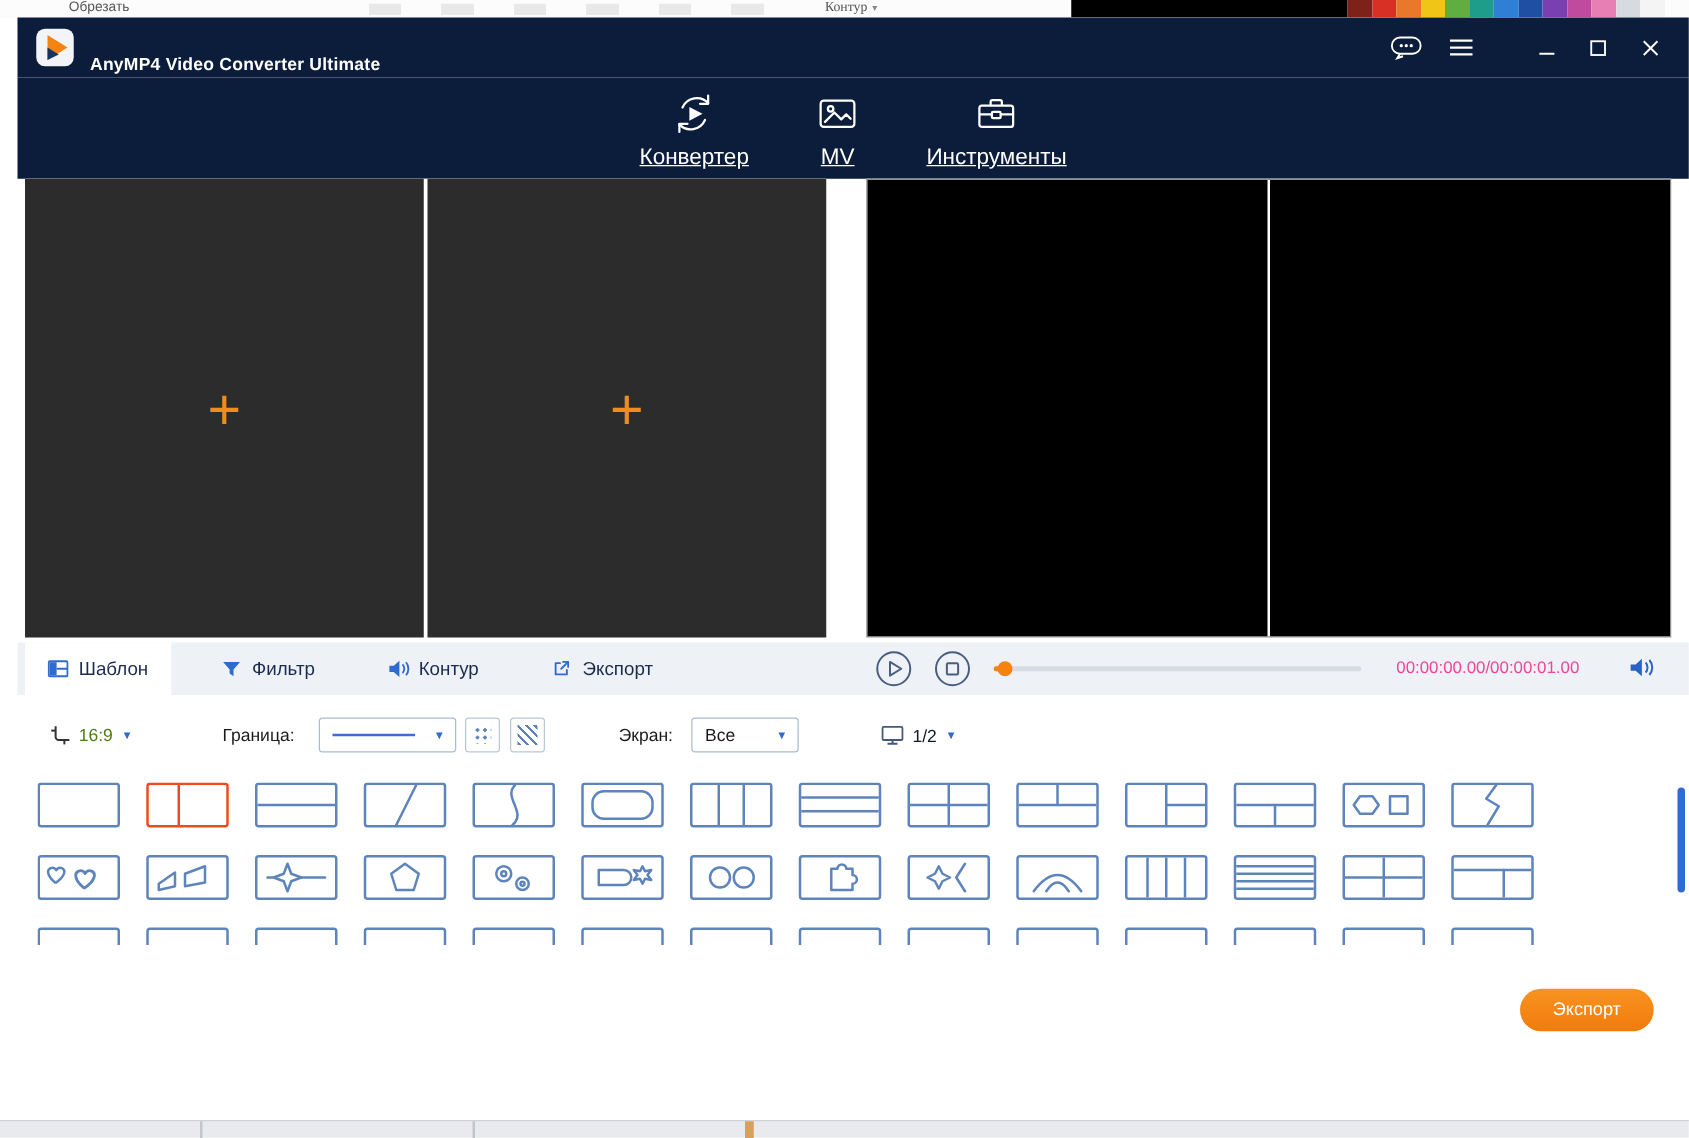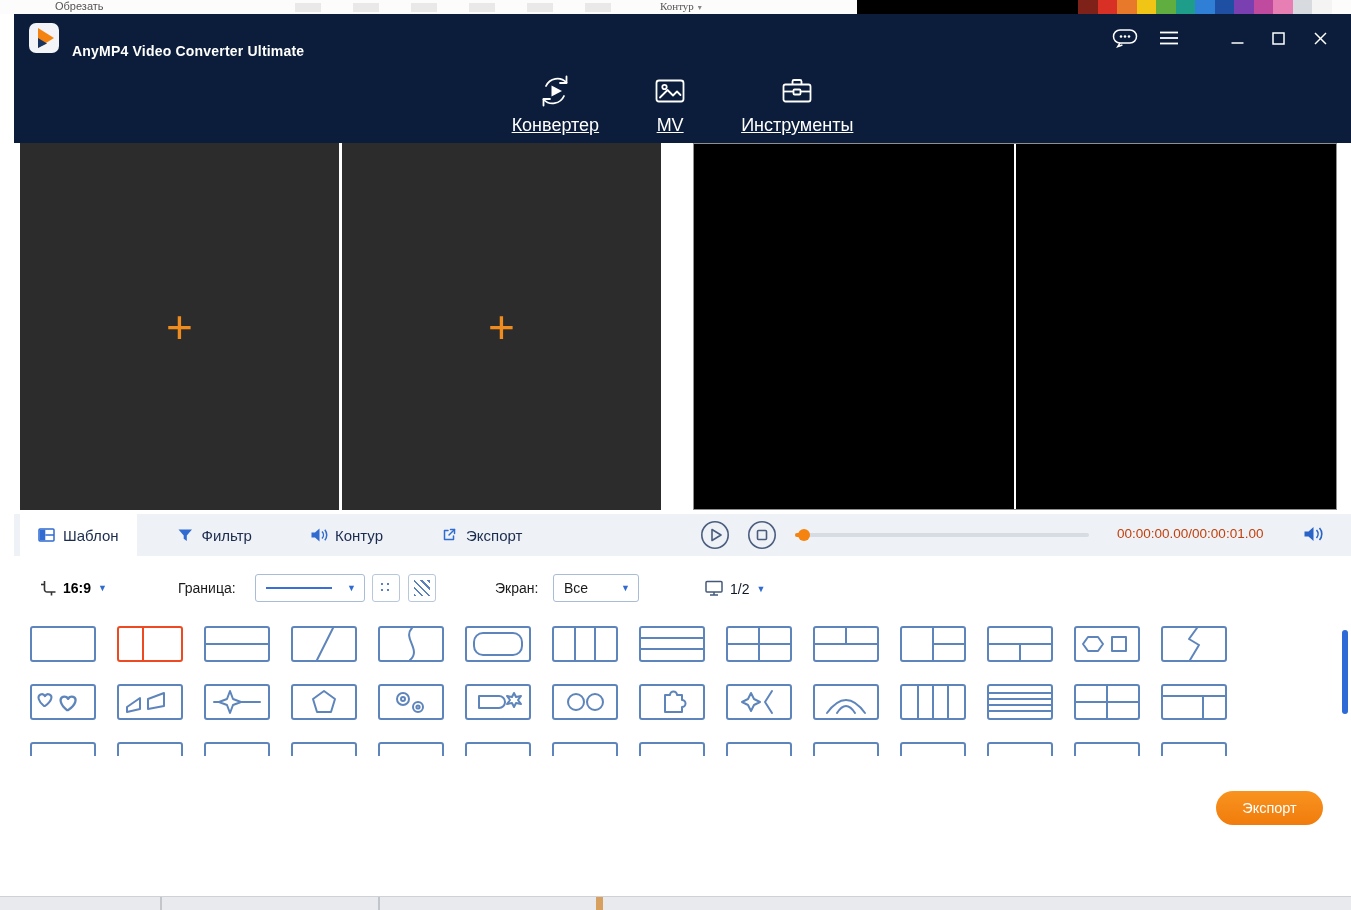--- a/index.html
+++ b/index.html
@@ -56,28 +56,28 @@
   .panel-tab { height:42px; padding:0 18px; margin-right:22px; display:flex; align-items:center; gap:8px;
     color:#1c2c4e; font-size:15px; }
   .panel-tab.active { background:#fff; }
   .panel-tab .ticon { width:17px; height:16px; color:#2f6bd0; display:block; }
 
   .pb-btn { position:absolute; width:30px; height:30px; top:506px; }
   .pb-play { left:686px; } .pb-stop { left:733px; }
   .pb-track { position:absolute; left:781px; top:519px; width:294px; height:4px; background:#d7dbe2; border-radius:2px; }
   .pb-progress { position:absolute; left:0; top:0; height:4px; background:#f5830f; border-radius:2px; }
   .pb-knob { position:absolute; top:-4px; width:12px; height:12px; background:#f5830f; border-radius:50%; }
-  .pb-time { position:absolute; left:1103px; top:512px; font-size:13.5px; color:#c2410c; white-space:nowrap; }
+  .pb-time { position:absolute; left:1103px; top:512px; font-size:13.5px; color:#ec4899; white-space:nowrap; }
   .pb-volume { position:absolute; left:1288px; top:510px; width:22px; height:20px; }
 
   
   .options-row { position:absolute; left:0; top:556px; width:1337px; height:36px; }
   .opt { position:absolute; top:50%; transform:translateY(-50%); display:flex; align-items:center; gap:7px;
     font-size:14px; color:#1a1a1a; }
-  .o-aspect { left:26px; } .o-aspect b { font-weight:700; color:#000000; }
+  .o-aspect { left:26px; } .o-aspect b { font-weight:400; color:#4d7c0f; }
   .o-border-label { left:164px; }
   .o-border-select { left:241px; width:110px; height:28px; border:1px solid #a9bcd6; border-radius:3px;
     background:#fff; display:flex; align-items:center; padding:0 8px 0 10px; }
   .line-sample { flex:1; height:2px; background:#3a6fd8; margin-right:8px; }
   .caret { color:#2f6bd0; font-size:9px; }
   .sq-btn { width:28px; height:28px; border:1px solid #b9c7db; border-radius:3px; background:#fff;
     display:flex; align-items:center; justify-content:center; }
   .o-dots { left:358px; } .o-hatch { left:394px; }
   .dots9 { width:14px; height:14px;
     background-image:radial-gradient(#5b82b8 1.2px, transparent 1.3px); background-size:6px 6px; }

